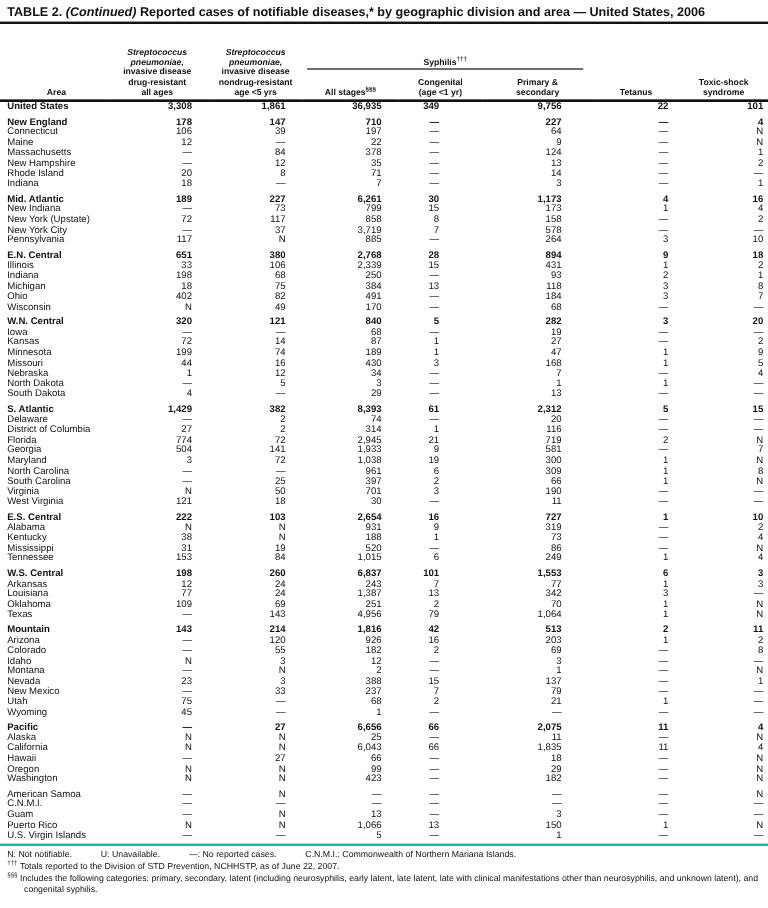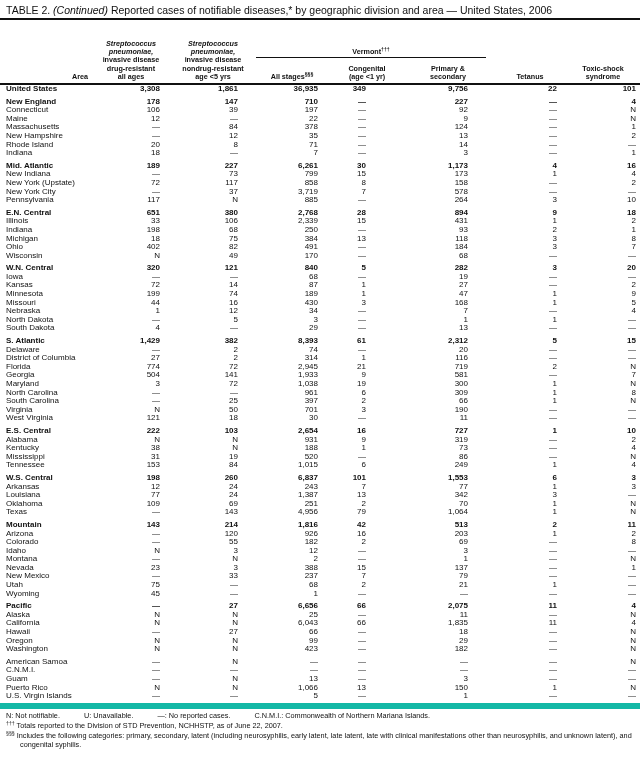--- a/index.html
+++ b/index.html
@@ -6,42 +6,42 @@
   .page {
     position: relative;
     width: 640px; height: 757px;
     box-sizing: border-box;
     background: #fff;
     color: #111;
     font-family: "Liberation Sans", "DejaVu Sans", sans-serif;
     overflow: hidden;
   }
   .title {
-    font-size: 10.5px; font-weight: normal; line-height: 12px;
+    font-size: 10.5px; font-weight: bold; line-height: 12px;
     padding: 4px 8px 2px 6px;
     border-bottom: 2px solid #111;
     white-space: nowrap;
   }
   .title .cont { font-style: italic; }
   table {
     border-collapse: collapse; table-layout: fixed;
     width: 640px;
   }
   col.c-area { width: 88px; }
   col.c2 { width: 86px; } col.c3 { width: 78px; } col.c4 { width: 80px; }
   col.c5 { width: 70px; } col.c6 { width: 92px; } col.c7 { width: 72px; } col.c8 { width: 74px; }
   thead th {
     font-size: 7.2px; font-weight: bold; line-height: 8.2px;
     vertical-align: bottom; text-align: center;
     padding: 0 0 2px 0; white-space: nowrap;
     border-bottom: 2px solid #111;
   }
   thead tr.r1 { height: 38px; }
   thead tr.r2 { height: 26px; }
-  th.area-h { text-align: right; padding-left: 6px; margin-left: 40px; }
+  th.area-h { text-align: center; padding-left: 6px; margin-left: 40px; }
   th.strep { }
   th.strep .it { font-style: italic; }
   th.syph-group { border-bottom: none; padding: 0; }
   .syph-inner {
     border-bottom: 1px solid #111;
     margin: 0 8px 0 4px; padding-bottom: 1px;
     text-align: center;
   }
   sup { font-size: 5.2px; vertical-align: super; line-height: 0; }
   tbody td {
@@ -53,21 +53,21 @@
   tbody td:nth-child(2) { padding-right: 14px; }
   tbody td:nth-child(3) { padding-right: 14px; }
   tbody td:nth-child(4) { padding-right: 14px; }
   tbody td:nth-child(5) { padding-right: 36px; }
   tbody td:nth-child(6) { padding-right: 26px; }
   tbody td:nth-child(7) { padding-right: 9px; }
   tbody td:nth-child(8) { padding-right: 4px; }
   tbody tr.bold td { font-weight: bold; }
   tbody tr.gap td { padding-top: 4px; }
   .footnotes {
-    border-top: 6px solid #14b8a6;
+    border-top: 2px solid #14b8a6;
     margin-top: 2px;
     padding: 2px 6px 0 6px;
     font-size: 7.3px; line-height: 9.2px;
   }
   .legend { display: flex; column-gap: 24px; white-space: nowrap; }
   .fnote { padding-left: 14px; text-indent: -14px; margin-top: 1px; }
   .fnote sup { font-size: 5.2px; }
 </style>
 </head>
 <body>
@@ -103,21 +103,21 @@
         </th>
         <th class="strep" rowspan="2">
           <span class="it">Streptococcus</span><br>
           <span class="it">pneumoniae,</span><br>
           <span>invasive disease</span><br>
           <span>nondrug-resistant</span><br>
           <span>age &lt;5 yrs</span>
         </th>
         <th class="syph-group" colspan="3">
           <div class="syph-inner">
-            <span>Vermont</span><sup>†††</sup>
+            <span>Syphilis</span><sup>†††</sup>
           </div>
         </th>
         <th rowspan="2">Tetanus</th>
         <th rowspan="2">
           <span>Toxic-shock</span><br>
           <span>syndrome</span>
         </th>
       </tr>
       <tr class="r2">
         <th>
@@ -153,21 +153,21 @@
           <td>227</td>
           <td>—</td>
           <td>4</td>
         </tr>
         <tr>
           <td>Connecticut</td>
           <td>106</td>
           <td>39</td>
           <td>197</td>
           <td>—</td>
-          <td>92</td>
+          <td>64</td>
           <td>—</td>
           <td>N</td>
         </tr>
         <tr>
           <td>Maine</td>
           <td>12</td>
           <td>—</td>
           <td>22</td>
           <td>—</td>
           <td>9</td>

